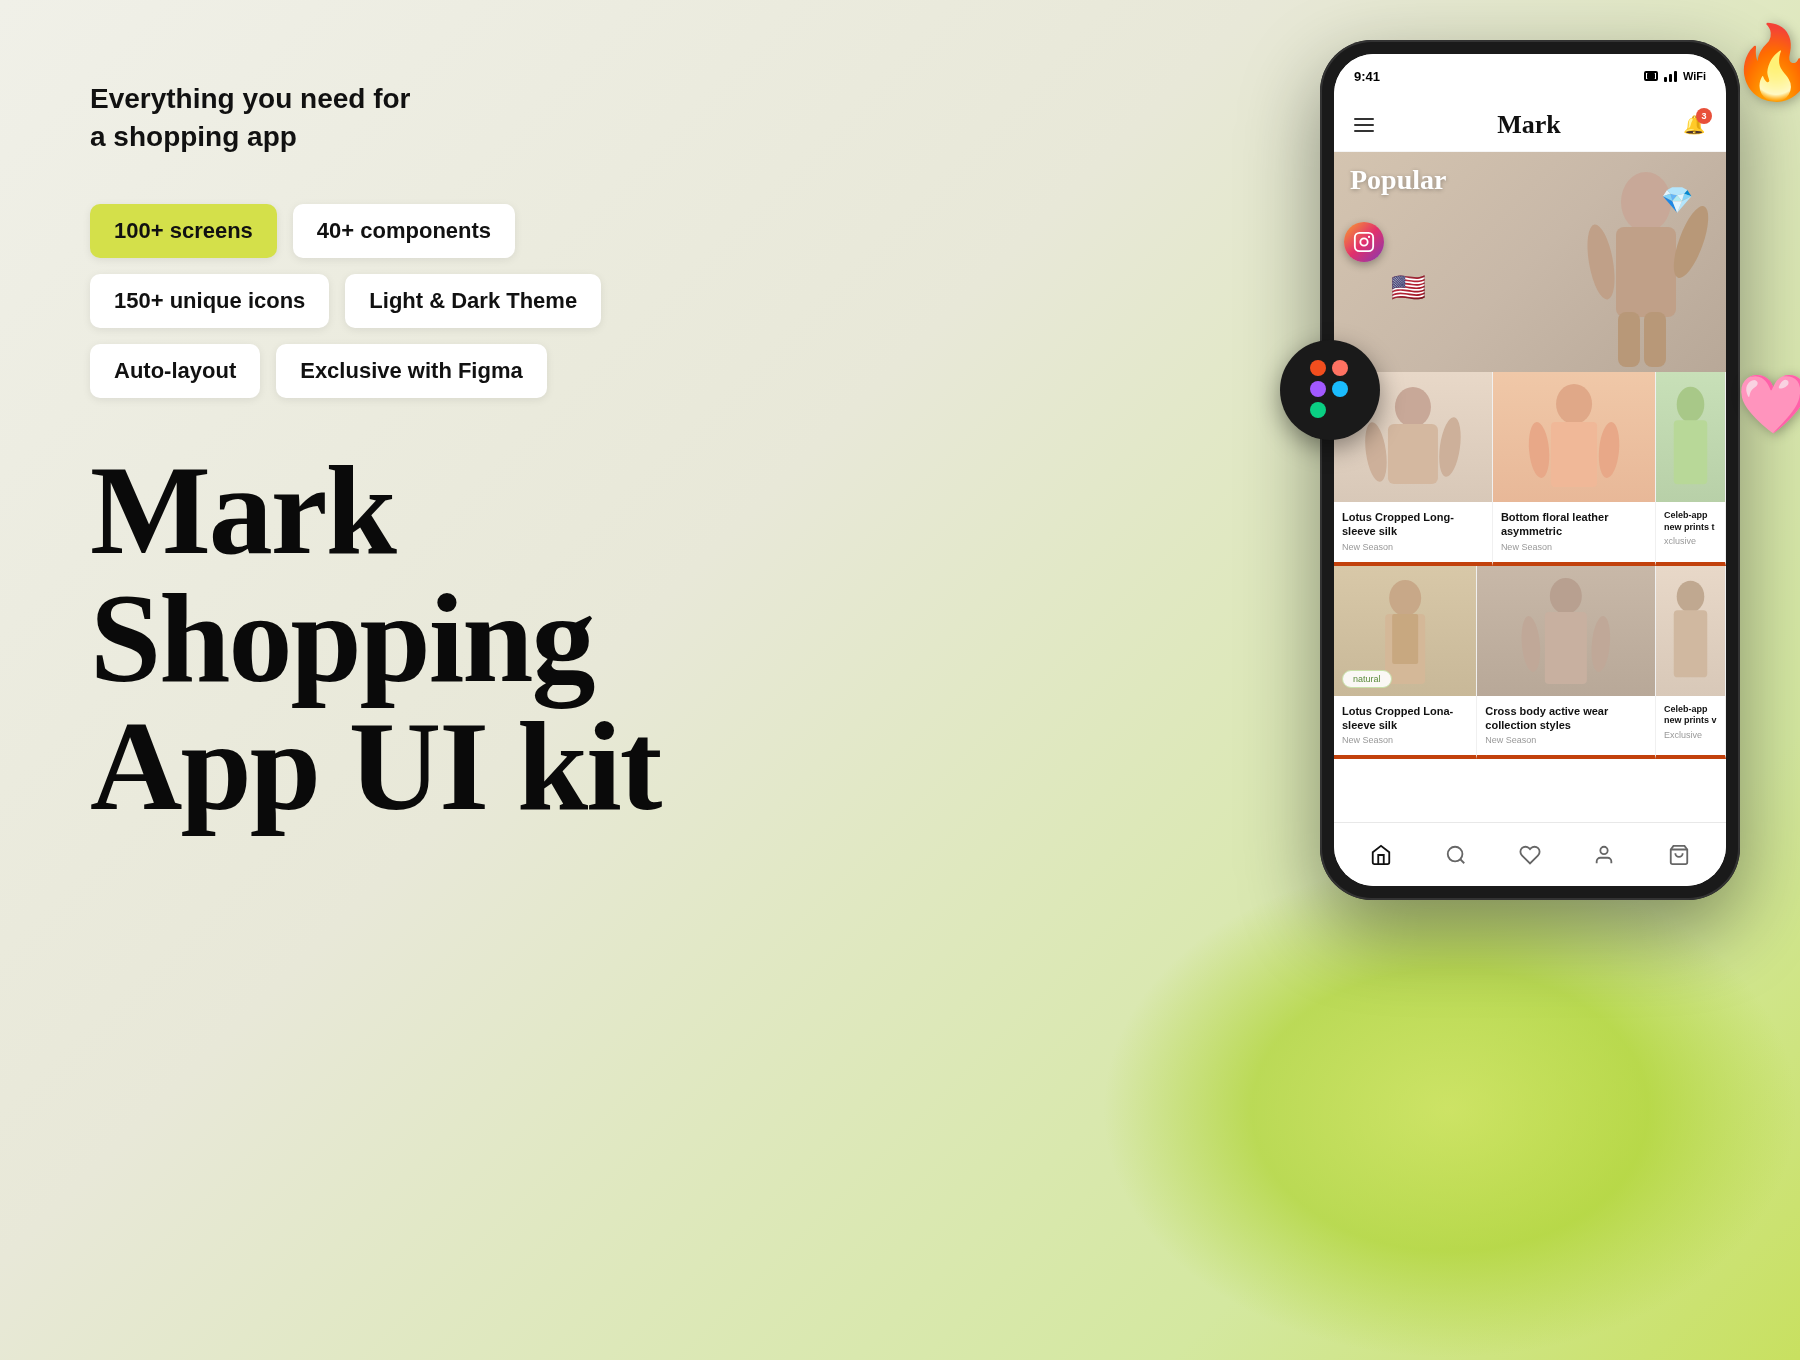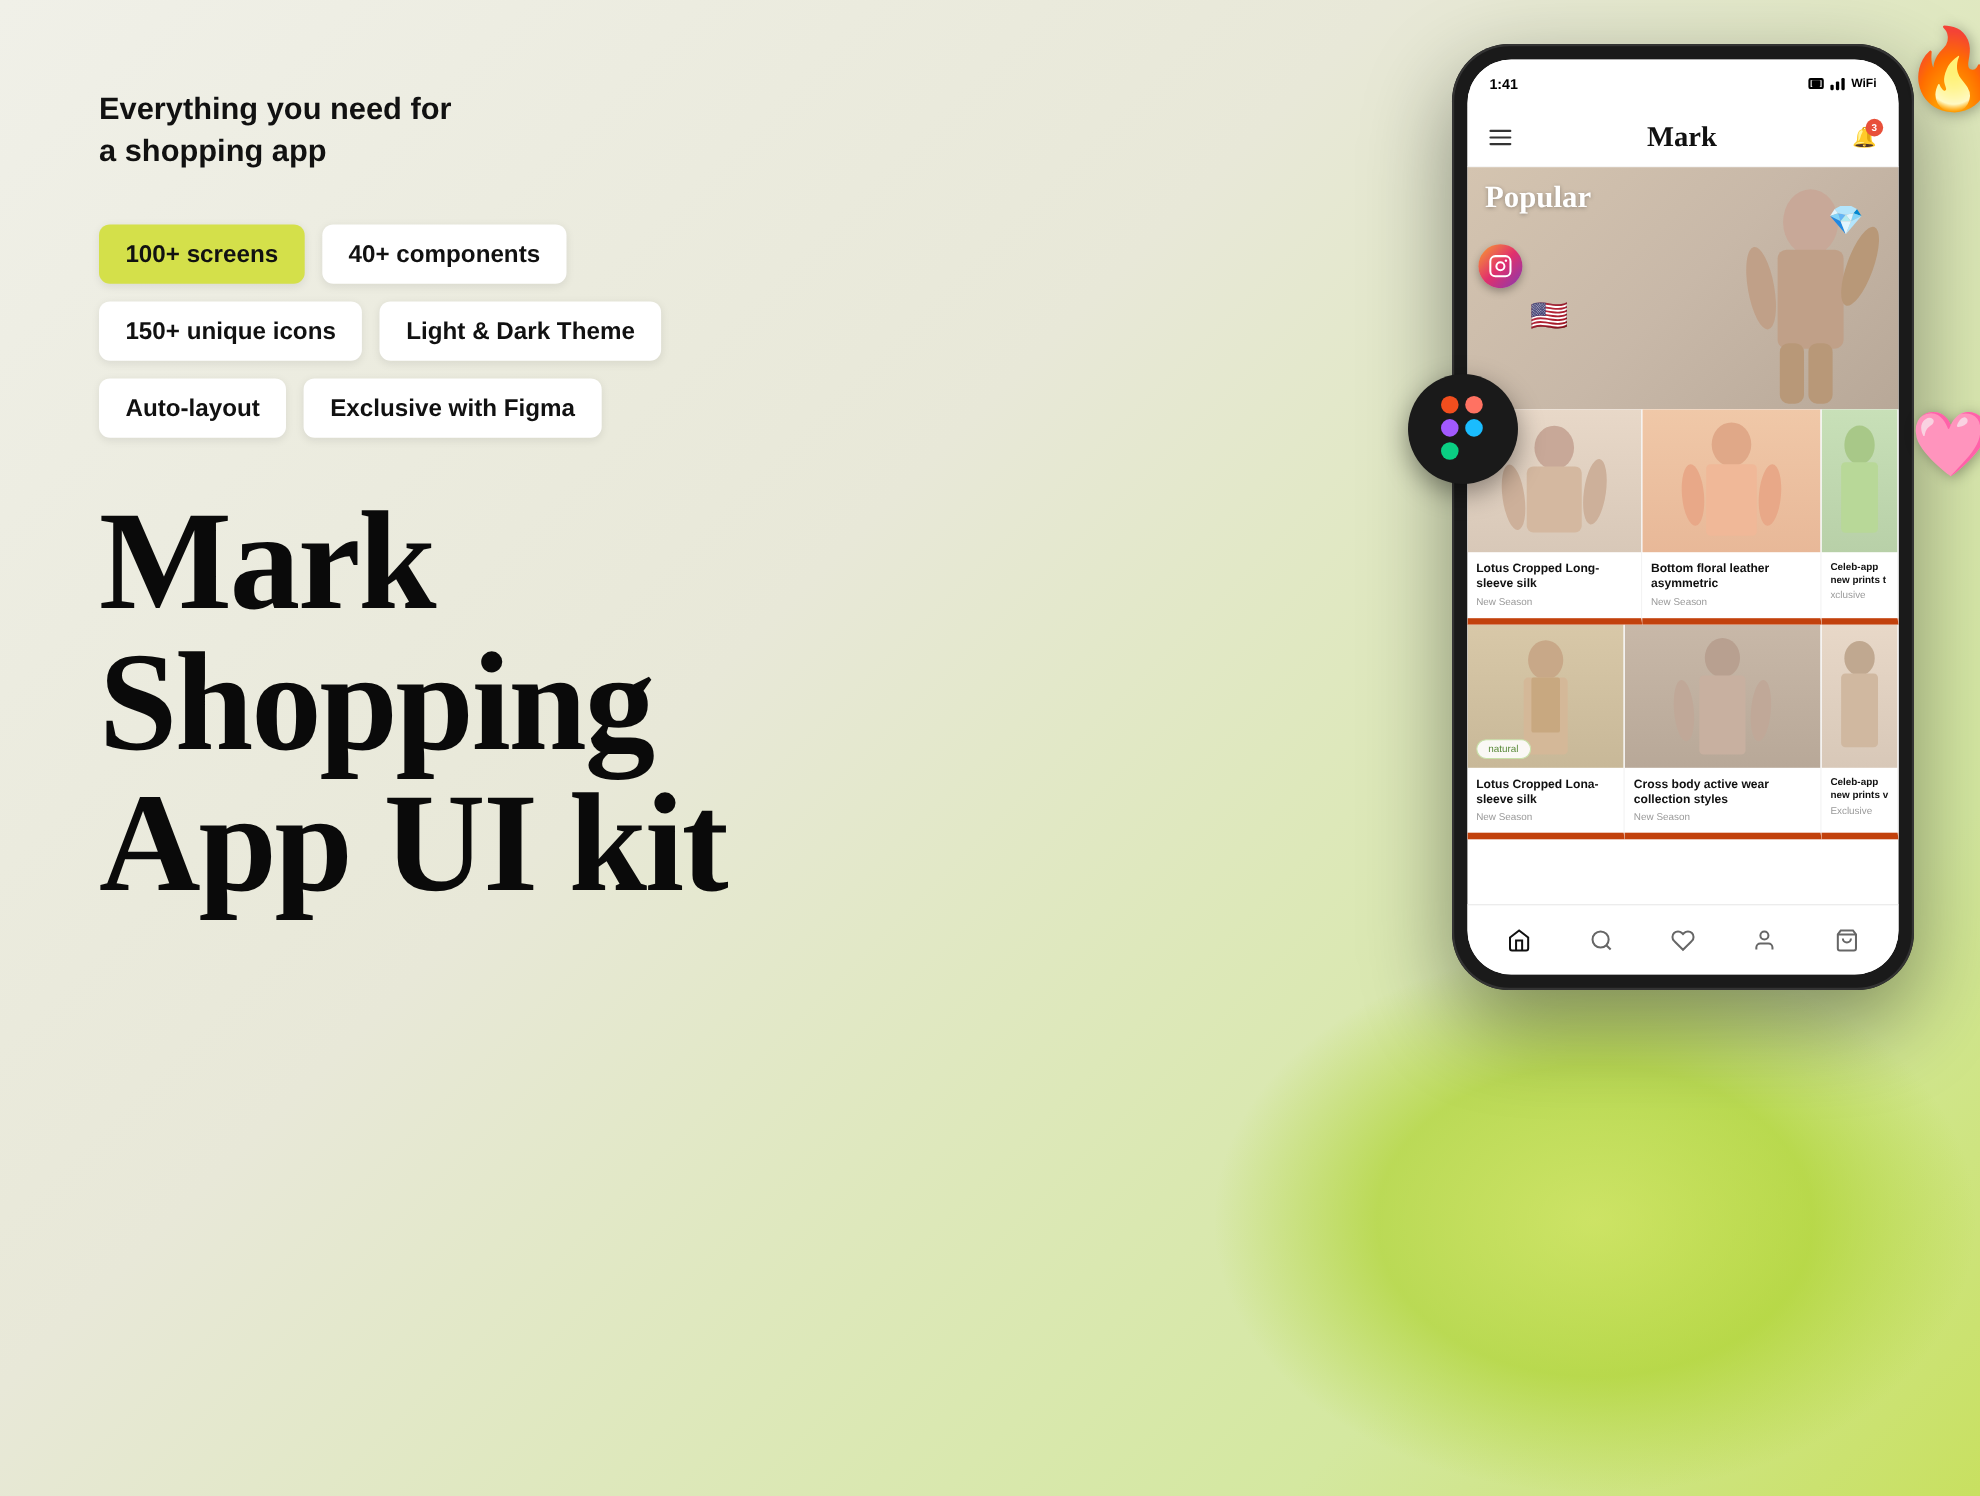--- a/index.html
+++ b/index.html
@@ -239,21 +239,21 @@
     
     .product-grid {
       display: flex;
       gap: 0;
       padding: 0;
     }
 
     .product-card {
       background: #fff;
       border-right: 1px solid #f0f0f0;
-      border-bottom: 6px solid #c2410c;
+      border-bottom: 4px solid #c2410c;
       overflow: hidden;
     }
 
     .product-thumb {
       width: 100%;
       height: 130px;
       position: relative;
       overflow: hidden;
     }
 
@@ -450,21 +450,21 @@
   </div>
 
   <div style="position:absolute; top: -20px; right: -80px; z-index: 200; font-size: 72px; filter: drop-shadow(2px 2px 6px rgba(0,0,0,0.3));">🔥</div>
 
   <div style="position:absolute; top: 330px; right: -70px; z-index: 200; font-size: 58px; filter: drop-shadow(2px 2px 6px rgba(0,0,0,0.3));">🩷</div>
 
   <div class="phone-frame">
     <div class="phone-screen">
 
       <div class="phone-status">
-        <span class="status-time">1:41</span>
+        <span class="status-time">9:41</span>
         <div class="status-icons">
           <div style="width:14px;height:10px;border:2px solid #000;border-radius:2px;position:relative;">
             <div style="width:8px;height:6px;background:#000;position:absolute;left:1px;top:0px;border-radius:1px;"></div>
           </div>
           <div style="display:flex;gap:2px;align-items:flex-end;">
             <div style="width:3px;height:5px;background:#000;border-radius:1px;"></div>
             <div style="width:3px;height:8px;background:#000;border-radius:1px;"></div>
             <div style="width:3px;height:11px;background:#000;border-radius:1px;"></div>
           </div>
           <div style="font-size:11px;font-family:Liberation Sans, sans-serif;font-weight:700;">WiFi</div>

